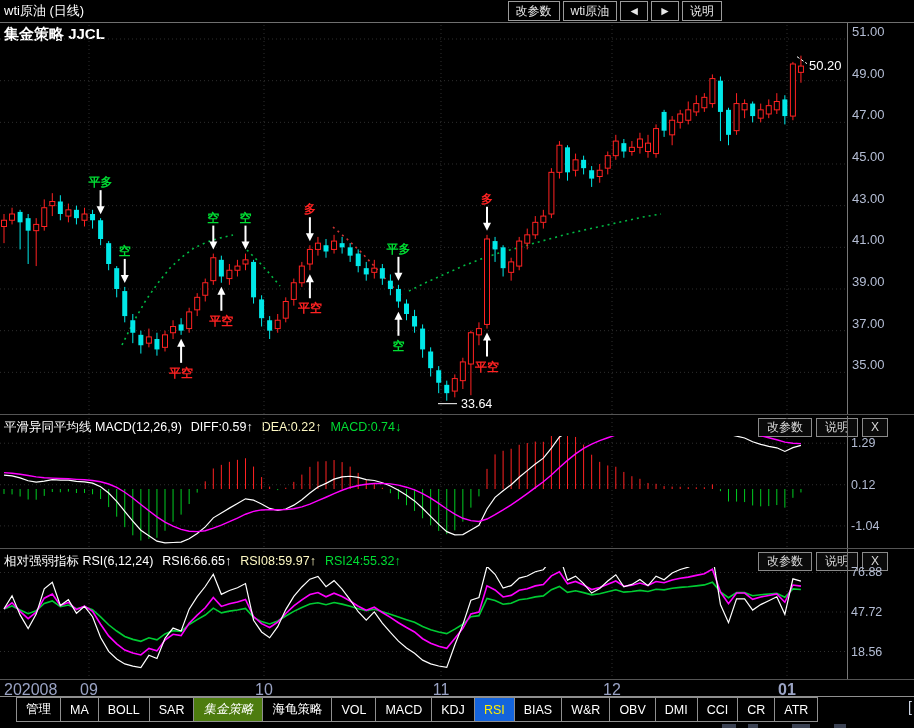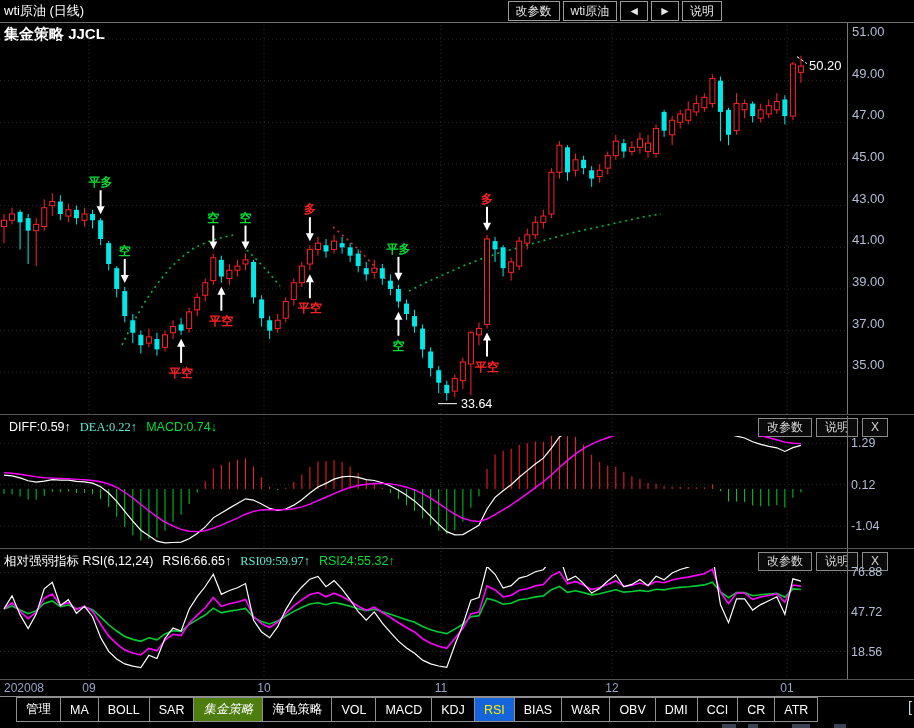--- a/index.html
+++ b/index.html
@@ -14,28 +14,28 @@
         padding:0 7px;margin-left:3px;height:20px;line-height:18px;cursor:pointer;
         font-family:inherit;white-space:nowrap;}
   .hline{position:absolute;left:0;width:914px;height:1px;background:#6f6f6f;}
   #strategy-label{left:4px;top:25px;font-size:15px;font-weight:bold;color:#fff;}
   svg{position:absolute;left:0;display:block;}
   
   .pnl-header{position:absolute;left:0;width:914px;height:20px;display:flex;
               align-items:center;font-size:12.5px;}
   .pnl-header .ttl{margin-left:4px;color:#fff;white-space:nowrap;}
   .pnl-header .seg{margin-left:9px;white-space:nowrap;}
-  .white{color:#ffffff;} .magenta{color:#5eead4;font-family:Liberation Serif, serif;} .green{color:#00dd33;}
+  .white{color:#ffffff;} .magenta{color:#fef9c3;} .green{color:#00dd33;}
   .pnl-btns{margin-left:auto;display:flex;margin-right:26px;}
   .pbtn{background:#0a0a0a;color:#d8d8d8;border:1px solid #8a8a8a;font-size:12px;
         padding:0 8px;margin-left:4px;height:19px;line-height:17px;cursor:pointer;
         font-family:inherit;white-space:nowrap;}
   
   #date-axis{left:0;top:681px;width:914px;height:15px;}
-  .dlab{position:absolute;top:0;font-size:12px;color:#9aa3c4;white-space:nowrap;}
+  .dlab{position:absolute;top:0;font-size:16px;color:#9aa3c4;white-space:nowrap;}
   
   #toolbar{left:16px;top:697px;width:914px;height:25px;display:flex;align-items:stretch;}
   .tbtn{background:#000;color:#fff;border:1px solid #8f8f8f;border-left:none;
         font-size:12.5px;padding:0 9px;cursor:pointer;font-family:inherit;
         display:flex;align-items:center;white-space:nowrap;}
   .tbtn:first-child{border-left:1px solid #8f8f8f;}
   .tbtn.active-blue{background:#4d7c0f;color:#fff;font-style:italic;}
   .tbtn.active-yellow{background:#1464dc;color:#ffee00;}
   #tb-bracket{position:absolute;right:2px;top:699px;color:#ccd4e4;font-size:14px;}
   #bottomstrip{left:0;top:723px;width:914px;height:5px;background:#000;}
@@ -325,20 +325,21 @@
     <text x="487.00000000000006" y="347.58287" fill="#ff2222" font-size="12" font-weight="bold" text-anchor="middle">平空</text>
     <line x1="438" y1="380.666088" x2="457" y2="380.666088" stroke="#fff" stroke-width="1"></line>
     <text x="461" y="384.666088" fill="#fff" font-size="12.5">33.64</text>
     <line x1="797" y1="33.666639999999944" x2="807" y2="40.666639999999944" stroke="#fff" stroke-width="1" stroke-dasharray="3,2"></line>
     <text x="809" y="46.666639999999944" fill="#fff" font-size="13">50.20</text>
   </svg>
 
 <div class="hline" style="top:414px;background:#555;"></div>
 
 <div class="pnl-header" style="top:417px;">
+  <span class="ttl">平滑异同平均线 MACD(12,26,9)</span>
   <span class="seg white">DIFF:0.59↑</span>
   <span class="seg magenta">DEA:0.22↑</span>
   <span class="seg green">MACD:0.74↓</span>
   <div class="pnl-btns">
     <button class="pbtn">改参数</button>
     <button class="pbtn">说明</button>
     <button class="pbtn">X</button>
   </div>
 </div>
 <svg id="macd-svg" width="914" height="132" viewBox="0 0 914 132" style="top:416px;">
@@ -463,21 +464,21 @@
       <polyline points="4,59.057905982906064 12.05,59.959950203326386 20.1,61.948048094500834 28.150000000000002,64.76438635004207 36.2,66.21519966877055 44.25,65.16366936670583 52.300000000000004,63.579551103074465 60.35000000000001,64.14493364748765 68.4,64.12242785011924 76.45,65.33872754904567 84.5,65.81259509038071 92.55000000000001,67.1153392314223 100.60000000000001,70.75178732789185 108.65,77.02476760486479 116.70000000000002,85.29192004289351 124.75000000000001,95.31043639698574 132.8,105.17097842487016 140.85000000000002,114.22899877805736 148.9,119.7231286983259 156.95000000000002,125.19433443416793 165,126.90374822225887 173.05,126.49598126737558 181.10000000000002,126.13324668714058 189.15,122.69482789422568 197.20000000000002,117.45225102918724 205.25000000000003,110.85590447077595 213.3,101.8581297658011 221.35000000000002,97.02844155232157 229.40000000000003,92.12109675199068 237.45000000000002,87.492024936894 245.50000000000003,82.85053533889057 253.55,84.19921972405723 261.6,87.96016367569447 269.65000000000003,92.43543128822277 277.70000000000005,94.30425427481065 285.75,92.97693035518817 293.8,89.16062893263268 301.85,83.72095540860616 309.90000000000003,77.07139973697727 317.95000000000005,70.96566353000898 326,67.33791392591682 334.05,63.144230744067954 342.1,60.820470635849375 350.15000000000003,60.271422452648544 358.20000000000005,61.402265927888564 366.25000000000006,63.553185848057794 374.3,64.49646286986484 382.35,66.74835839555563 390.40000000000003,69.9998622017743 398.45000000000005,74.28067159750942 406.50000000000006,79.31913284376917 414.55,84.89377760543957 422.6,92.24093486765513 430.65000000000003,100.32670269568527 438.70000000000005,108.33262674675532 446.75000000000006,115.61837776401224 454.80000000000007,118.85857154945296 462.85,118.60905304460496 470.90000000000003,113.92912768559735 478.95000000000005,109.22970892642519 487.00000000000006,92.95774597919423 495.05000000000007,81.39757277576034 503.1,74.79347613175068 511.15000000000003,68.74931521542689 519.2,61.23039352639364 527.25,54.624054385112274 535.3000000000001,47.9584148369846 543.35,42.17184920996719 551.4000000000001,32.04252458241858 559.45,20.891714408898423 567.5,16.43063276971437 575.5500000000001,11.881003191781247 583.6,10.14575491058838 591.6500000000001,10.918472013236752 599.7,11.09859541829465 607.75,9.962810673900918 615.8000000000001,7.808987177023937 623.85,8.280390566342092 631.9000000000001,8.820887346390862 639.95,8.842975851028541 648,10.15779760422302 656.0500000000001,9.921742879754525 664.1,10.738831139732198 672.1500000000001,10.672574578293194 680.2,10.481375567726658 688.2500000000001,10.477656963234551 696.3000000000001,10.33767621084639 704.35,10.092532587626401 712.4000000000001,8.068644762167963 720.45,11.753990257752704 728.5000000000001,18.45442914736755 736.5500000000001,20.07779945521534 744.6,21.95277277953801 752.6500000000001,25.702649056092454 760.7,28.330014810588693 768.7500000000001,30.33117014746643 776.8000000000001,31.81889959775551 784.85,35.43613606624116 792.9000000000001,31.618459384100476 800.95,29.3821775461374" fill="none" stroke="#ffffff" stroke-width="1.2"></polyline>
       <polyline points="4,56.579581196581216 12.05,57.25565499793025 20.1,58.19413361724436 28.150000000000002,59.508184163803904 36.2,60.849587264797236 44.25,61.712403685178955 52.300000000000004,62.08583316875806 60.35000000000001,62.497653264503974 68.4,62.822608181627025 76.45,63.32583205511075 84.5,63.82318466216475 92.55000000000001,64.48161557601625 100.60000000000001,65.73564992639137 108.65,67.99347346208606 116.70000000000002,71.45316277824755 124.75000000000001,76.22461750199518 132.8,82.01388968657018 140.85000000000002,88.45691150486762 148.9,94.71015494355927 156.95000000000002,100.806990841681 165,106.02634231779658 173.05,110.12027010771237 181.10000000000002,113.32286542359802 189.15,115.19725791772356 197.20000000000002,115.64825654001629 205.25000000000003,114.68978612616823 213.3,112.1234548540948 221.35000000000002,109.10445219374014 229.40000000000003,105.70778110539025 237.45000000000002,102.06462987169101 245.50000000000003,98.22181096513091 253.55,95.41729271691618 261.6,93.92586690867184 269.65000000000003,93.62777978458203 277.70000000000005,93.76307468262775 285.75,93.60584581713984 293.8,92.71680244023841 301.85,90.91763303391195 309.90000000000003,88.14838637452502 317.95000000000005,84.71184180562182 326,81.23705622968082 334.05,77.61849113255825 342.1,74.25888703321647 350.15000000000003,71.46139411710288 358.20000000000005,69.44956847926002 366.25000000000006,68.27029195301958 374.3,67.51552613638863 382.35,67.36209258822203 390.40000000000003,67.88964651093248 398.45000000000005,69.16785152824788 406.50000000000006,71.19810779135213 414.55,73.93724175416962 422.6,77.59798037686673 430.65000000000003,82.14372484063043 438.70000000000005,87.3815052218554 446.75000000000006,93.02887973028677 454.80000000000007,98.19481809412001 462.85,102.277665084217 470.90000000000003,104.60795760449307 478.95000000000005,105.53230786887949 487.00000000000006,103.01739549094245 495.05000000000007,98.69343094790602 503.1,93.91343998467495 511.15000000000003,88.88061503082534 519.2,83.350570729939 527.25,77.60526746097365 535.3000000000001,71.67589693617585 543.35,65.77508739093412 551.4000000000001,59.028574829231005 559.45,51.40120274516449 567.5,44.407088750074465 575.5500000000001,37.90187163841582 583.6,32.35064829285033 591.6500000000001,28.06421303692761 599.7,24.671089513201018 607.75,21.729433745340998 615.8000000000001,18.945344431677583 623.85,16.812353658610483 631.9000000000001,15.214060396166559 639.95,13.939843487138958 648,13.183434310555768 656.0500000000001,12.531096024395517 664.1,12.172643047462856 672.1500000000001,11.872629353628923 680.2,11.594378596448465 688.2500000000001,11.371034269805683 696.3000000000001,11.164362658013822 704.35,10.949996643936338 712.4000000000001,10.373726267582661 720.45,10.64977906561667 728.5000000000001,12.21070908196684 736.5500000000001,13.784127156616542 744.6,15.417856281200834 752.6500000000001,17.474814836179156 760.7,19.645854831061065 768.7500000000001,21.78291789434214 776.8000000000001,23.790114235024816 784.85,26.119318601268084 792.9000000000001,27.219146757834558 800.95,27.65175291549513" fill="none" stroke="#ff00ff" stroke-width="1.4"></polyline>
     </g>
   </svg>
 
 <div class="hline" style="top:548px;background:#555;"></div>
 
 <div class="pnl-header" style="top:551px;">
   <span class="ttl">相对强弱指标 RSI(6,12,24)</span>
   <span class="seg white">RSI6:66.65↑</span>
-  <span class="seg magenta">RSI09:59.97↑</span>
+  <span class="seg magenta">RSI08:59.97↑</span>
   <span class="seg green">RSI24:55.32↑</span>
   <div class="pnl-btns">
     <button class="pbtn">改参数</button>
     <button class="pbtn">说明</button>
     <button class="pbtn">X</button>
   </div>
 </div>
 <svg id="rsi-svg" width="914" height="130" viewBox="0 0 914 130" style="top:549px;">
     <defs>
       <clipPath id="rsiClip">
@@ -503,21 +504,21 @@
     </g>
   </svg>
 
 <div class="hline" style="top:679px;background:#555;"></div>
 <div id="date-axis" class="abs">
     <div class="dlab" style="left: 4px;">202008</div>
     <div class="dlab" style="left: 89px; transform: translateX(-50%);">09</div>
     <div class="dlab" style="left: 264px; transform: translateX(-50%);">10</div>
     <div class="dlab" style="left: 441px; transform: translateX(-50%);">11</div>
     <div class="dlab" style="left: 612px; transform: translateX(-50%);">12</div>
-    <div class="dlab" style="left: 787px; transform: translateX(-50%);">01</div>
+    <div class="dlab" style="left: 787px; transform: translateX(-50%); font-weight: bold;">01</div>
   </div>
 <div class="hline" style="top:696px;background:#8f8f8f;"></div>
 
 <div id="toolbar" class="abs">
     <button class="tbtn">管理</button>
     <button class="tbtn">MA</button>
     <button class="tbtn">BOLL</button>
     <button class="tbtn">SAR</button>
     <button class="tbtn active-blue">集金策略</button>
     <button class="tbtn">海龟策略</button>

